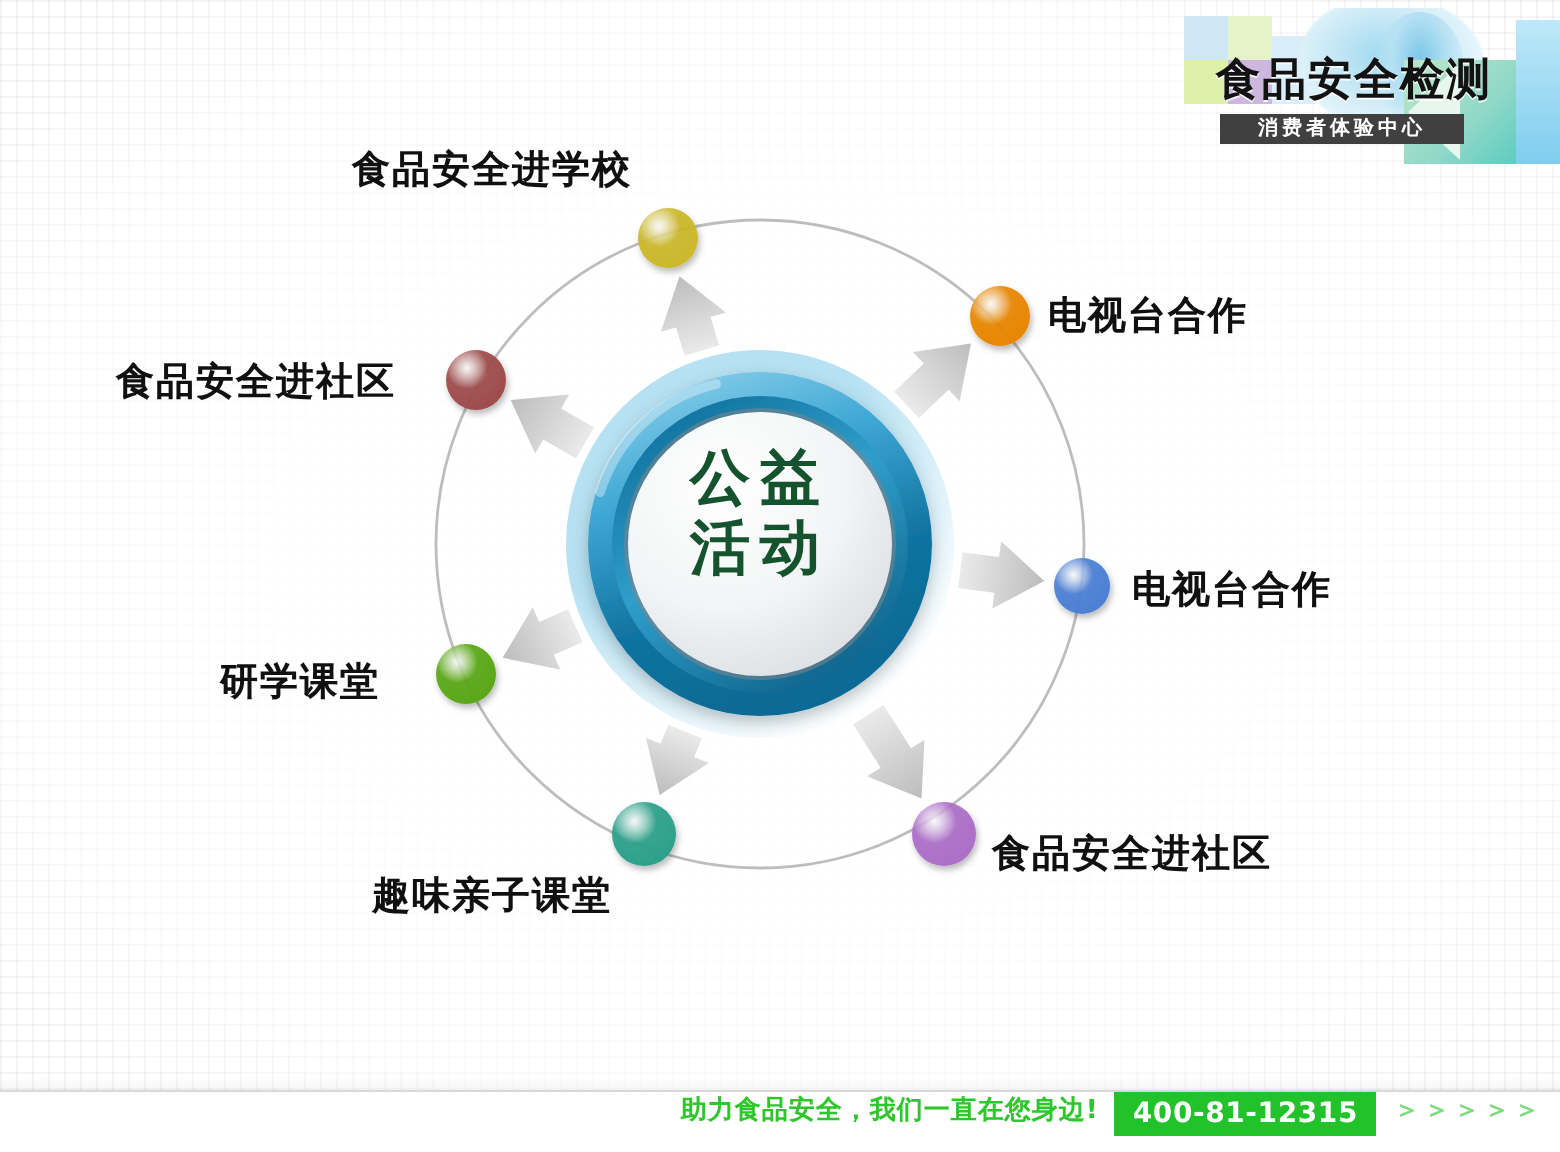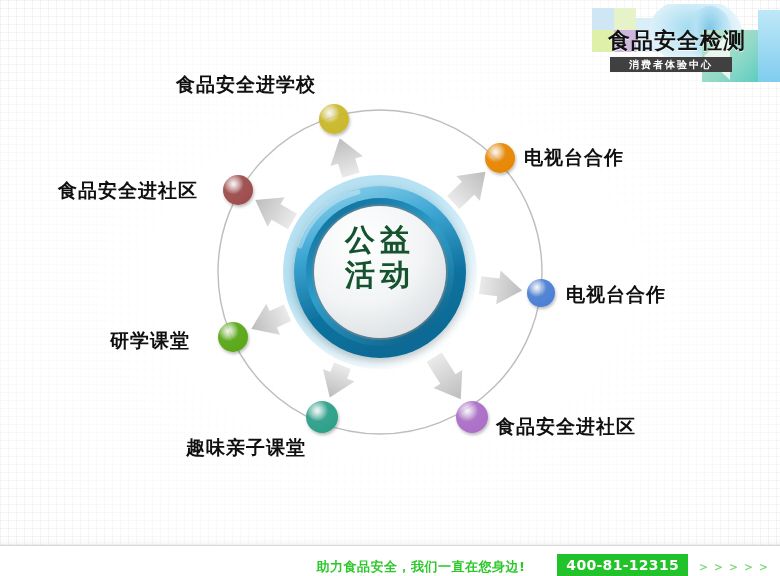--- a/index.html
+++ b/index.html
@@ -88,33 +88,32 @@
   #footer-divider{
     position:absolute;left:0;top:545px;width:780px;height:1px;
     background:#d8d8d8;
   }
   #footer-shadow{
     position:absolute;left:0;top:538px;width:780px;height:7px;
     background:linear-gradient(180deg,rgba(255,255,255,0) 0%,rgba(0,0,0,.035) 100%);
   }
   #footer{
     position:absolute;left:0;top:546px;width:780px;height:30px;
-    display:flex;align-items:flex-end;justify-content:flex-end;
+    display:flex;align-items:flex-start;justify-content:flex-end;
     padding-right:8px;box-sizing:border-box;background:#ffffff;
   }
   #footer-slogan{
     font-family:"DejaVu Sans","Liberation Sans",sans-serif;
     font-size:13px;font-weight:bold;color:#2ec72b;letter-spacing:.5px;
     margin-right:8px;white-space:nowrap;
   }
   #footer-phone{
     background:#22c32a;color:#ffffff;font-weight:bold;font-size:14px;
     padding:3px 9px;white-space:nowrap;letter-spacing:.3px;
     font-family:"DejaVu Sans","Liberation Sans",sans-serif;
-    margin-left:24px;
   }
   #footer-arrows{
     margin-left:9px;color:#7fd97f;font-size:13px;font-weight:bold;
     letter-spacing:2px;white-space:nowrap;
   }
 </style>
 </head>
 <body>
 
 <div id="canvas"></div>

